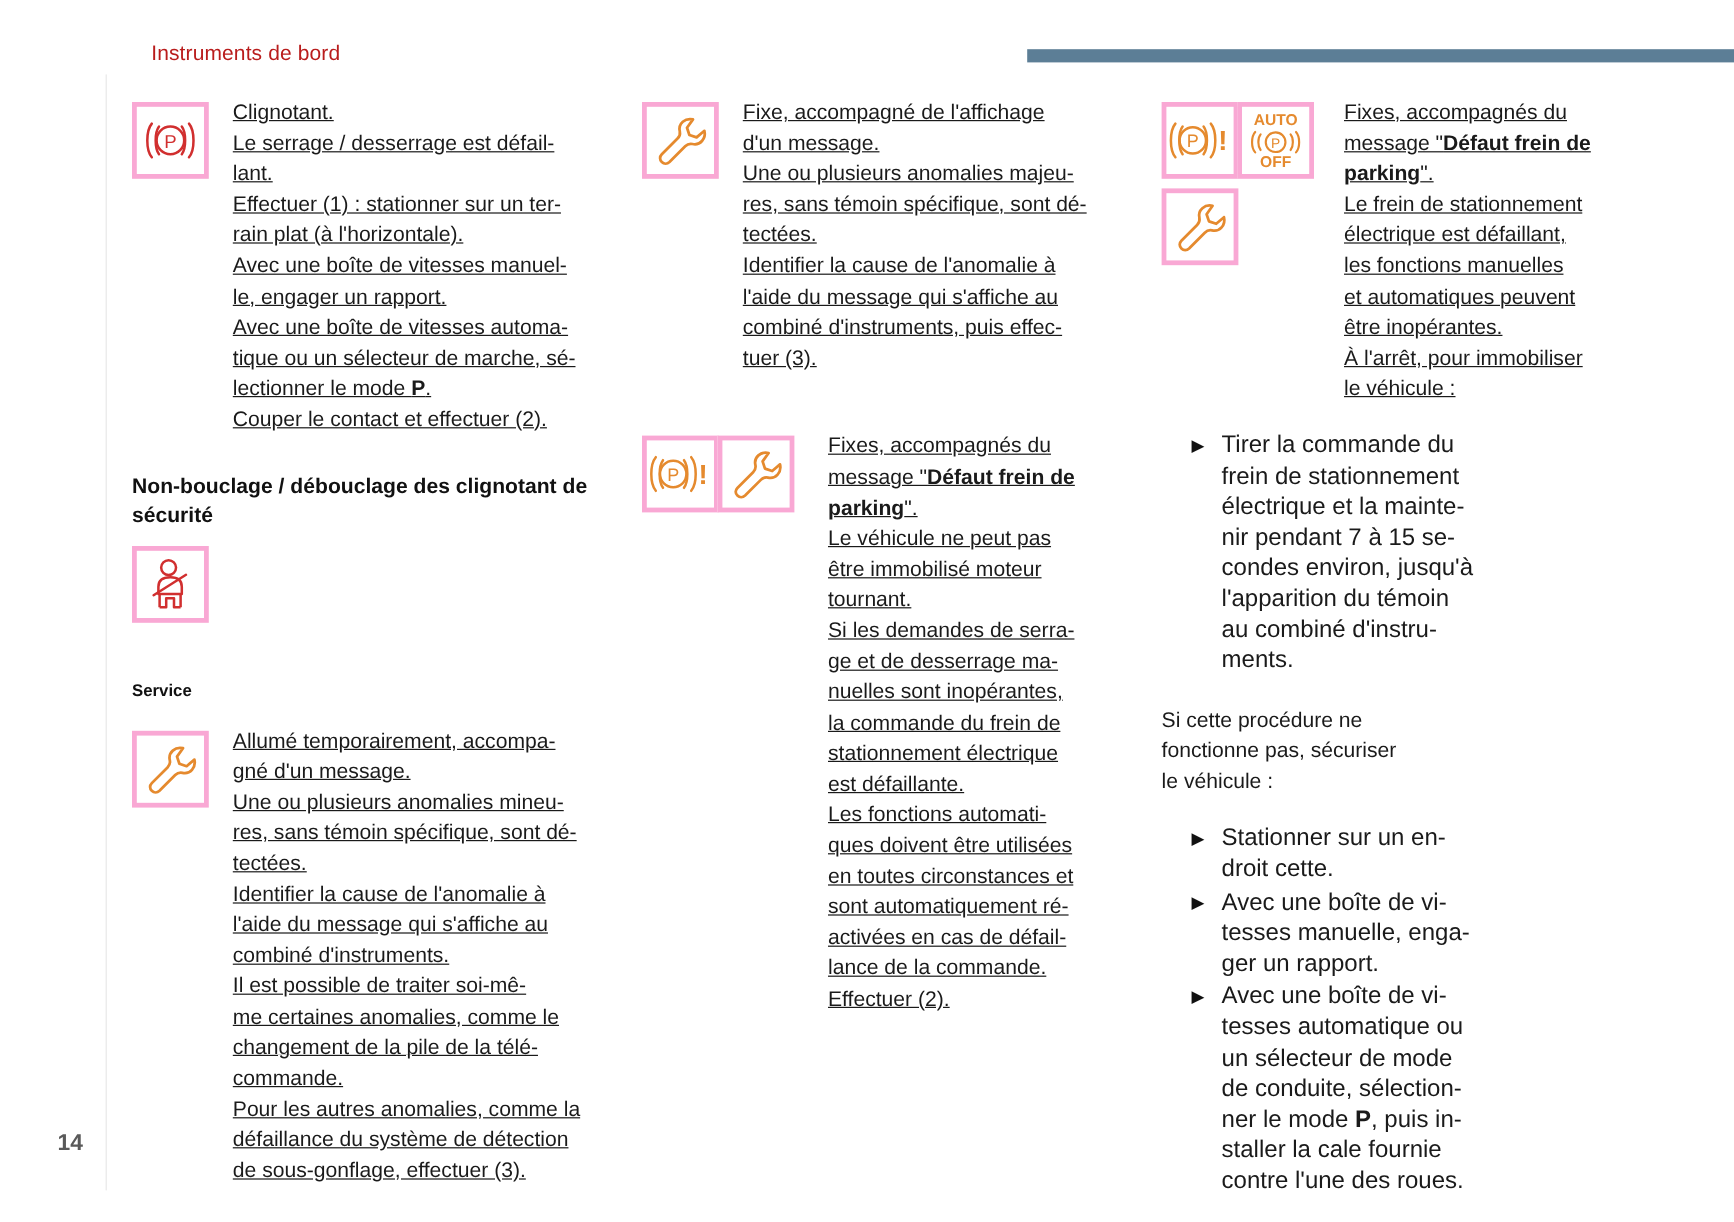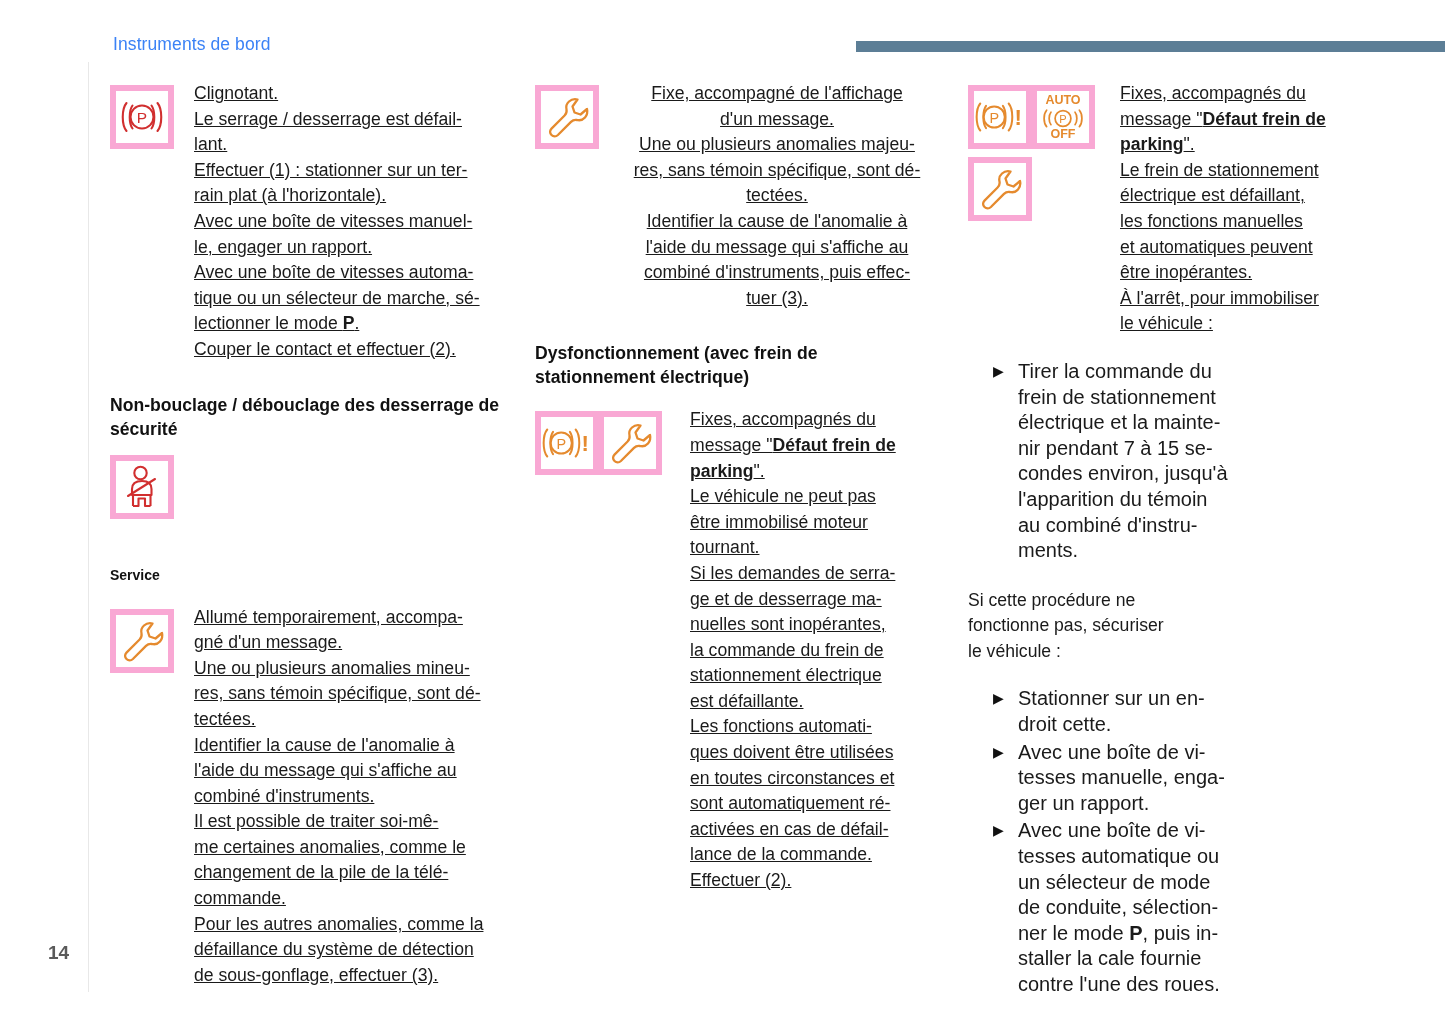--- a/index.html
+++ b/index.html
@@ -12,24 +12,24 @@
     height: 1018px;
     position: relative;
     font-family: "Liberation Sans", sans-serif;
     color: #1a1a1a;
     overflow: hidden;
   }
 
   
   #header-running-title {
     position: absolute;
-    left: 113px;
+    left: 126px;
     top: 34px;
     font-size: 17.5px;
-    color: #3b82f6;
+    color: #b91c1c;
     letter-spacing: 0.1px;
     white-space: nowrap;
   }
   #header-rule {
     position: absolute;
     left: 856px;
     top: 41px;
     width: 589px;
     height: 11px;
     background: #5c7e96;
@@ -83,21 +83,21 @@
   }
   .icon-stack {
     flex: 0 0 auto;
   }
   .icon-group {
     display: flex;
   }
   .icon-box {
     width: 64px;
     height: 64px;
-    border: 6px solid #f9a8d4;
+    border: 4px solid #f9a8d4;
     box-sizing: border-box;
     display: flex;
     align-items: center;
     justify-content: center;
     background: #ffffff;
   }
   .icon-box + .icon-box { margin-left: -1px; }
 
   .row-text {
     flex: 1 1 auto;
@@ -171,21 +171,21 @@
 rain plat (à l'horizontale).
 Avec une boîte de vitesses manuel-
 le, engager un rapport.
 Avec une boîte de vitesses automa-
 tique ou un sélecteur de marche, sé-</span><span class="body-text"><br><span>lectionner le mode </span><b>P</b><span>.</span><br><span>Couper le contact et effectuer (2).</span></span>
     </div>
   </div>
 
   <div class="spacer-lg"></div>
 
-  <div class="section-heading">Non-bouclage / débouclage des desserrage de
+  <div class="section-heading">Non-bouclage / débouclage des clignotant de
 sécurité</div>
 
   <div class="spacer-sm"></div>
 
   <div class="icon-row">
     <div class="icon-stack">
       <div class="icon-group">
         <div class="icon-box">
           <svg width="40" height="44" viewBox="0 0 40 44" aria-hidden="true">
             <circle cx="18.5" cy="8" r="6.2" fill="none" stroke="#d12f2f" stroke-width="2.1"></circle>
@@ -247,35 +247,33 @@
         <div class="icon-box">
           <svg width="46" height="46" viewBox="0 0 46 46" aria-hidden="true">
             <path d="M33.5 5.5 C27 4, 21 9, 22.5 15.5 C23 18, 22.3 19.8, 20.6 21.5
                      L7.5 34.6 C5.6 36.5, 5.6 39.2, 7.5 41 C9.3 42.8, 12 42.8, 13.9 41
                      L27 27.9 C28.7 26.2, 30.5 25.5, 33 26 C39.5 27.5, 44.5 21.5, 43 15
                      L36.5 20.5 L30.5 18.5 L28.5 12.5 Z" fill="none" stroke="#e58a2e" stroke-width="2.3" stroke-linejoin="round" stroke-linecap="round"></path>
           </svg>
         </div>
       </div>
     </div>
-    <div class="row-text body-text" style="margin-left:20px; margin-top:-4px;text-align:center;">Fixe, accompagné de l'affichage
+    <div class="row-text body-text" style="margin-left:20px; margin-top:-4px;">Fixe, accompagné de l'affichage
 d'un message.
 Une ou plusieurs anomalies majeu-
 res, sans témoin spécifique, sont dé-
 tectées.
 Identifier la cause de l'anomalie à
 l'aide du message qui s'affiche au
 combiné d'instruments, puis effec-
 tuer (3).</div>
   </div>
 
   <div class="spacer-lg"></div>
 
-  <div class="section-heading">Dysfonctionnement (avec frein de
-stationnement électrique)</div>
 
   <div class="spacer-md"></div>
 
   <div class="icon-row">
     <div class="icon-stack">
       <div class="icon-group">
         <div class="icon-box">
           <svg width="54" height="34" viewBox="0 0 54 34" aria-hidden="true">
             <path d="M6.5 3 C1.5 9, 1.5 25, 6.5 31" fill="none" stroke="#e58a2e" stroke-width="2.1" stroke-linecap="round"></path>
             <path d="M12.5 5.5 C8.8 10.5, 8.8 23.5, 12.5 28.5" fill="none" stroke="#e58a2e" stroke-width="2.1" stroke-linecap="round"></path>

